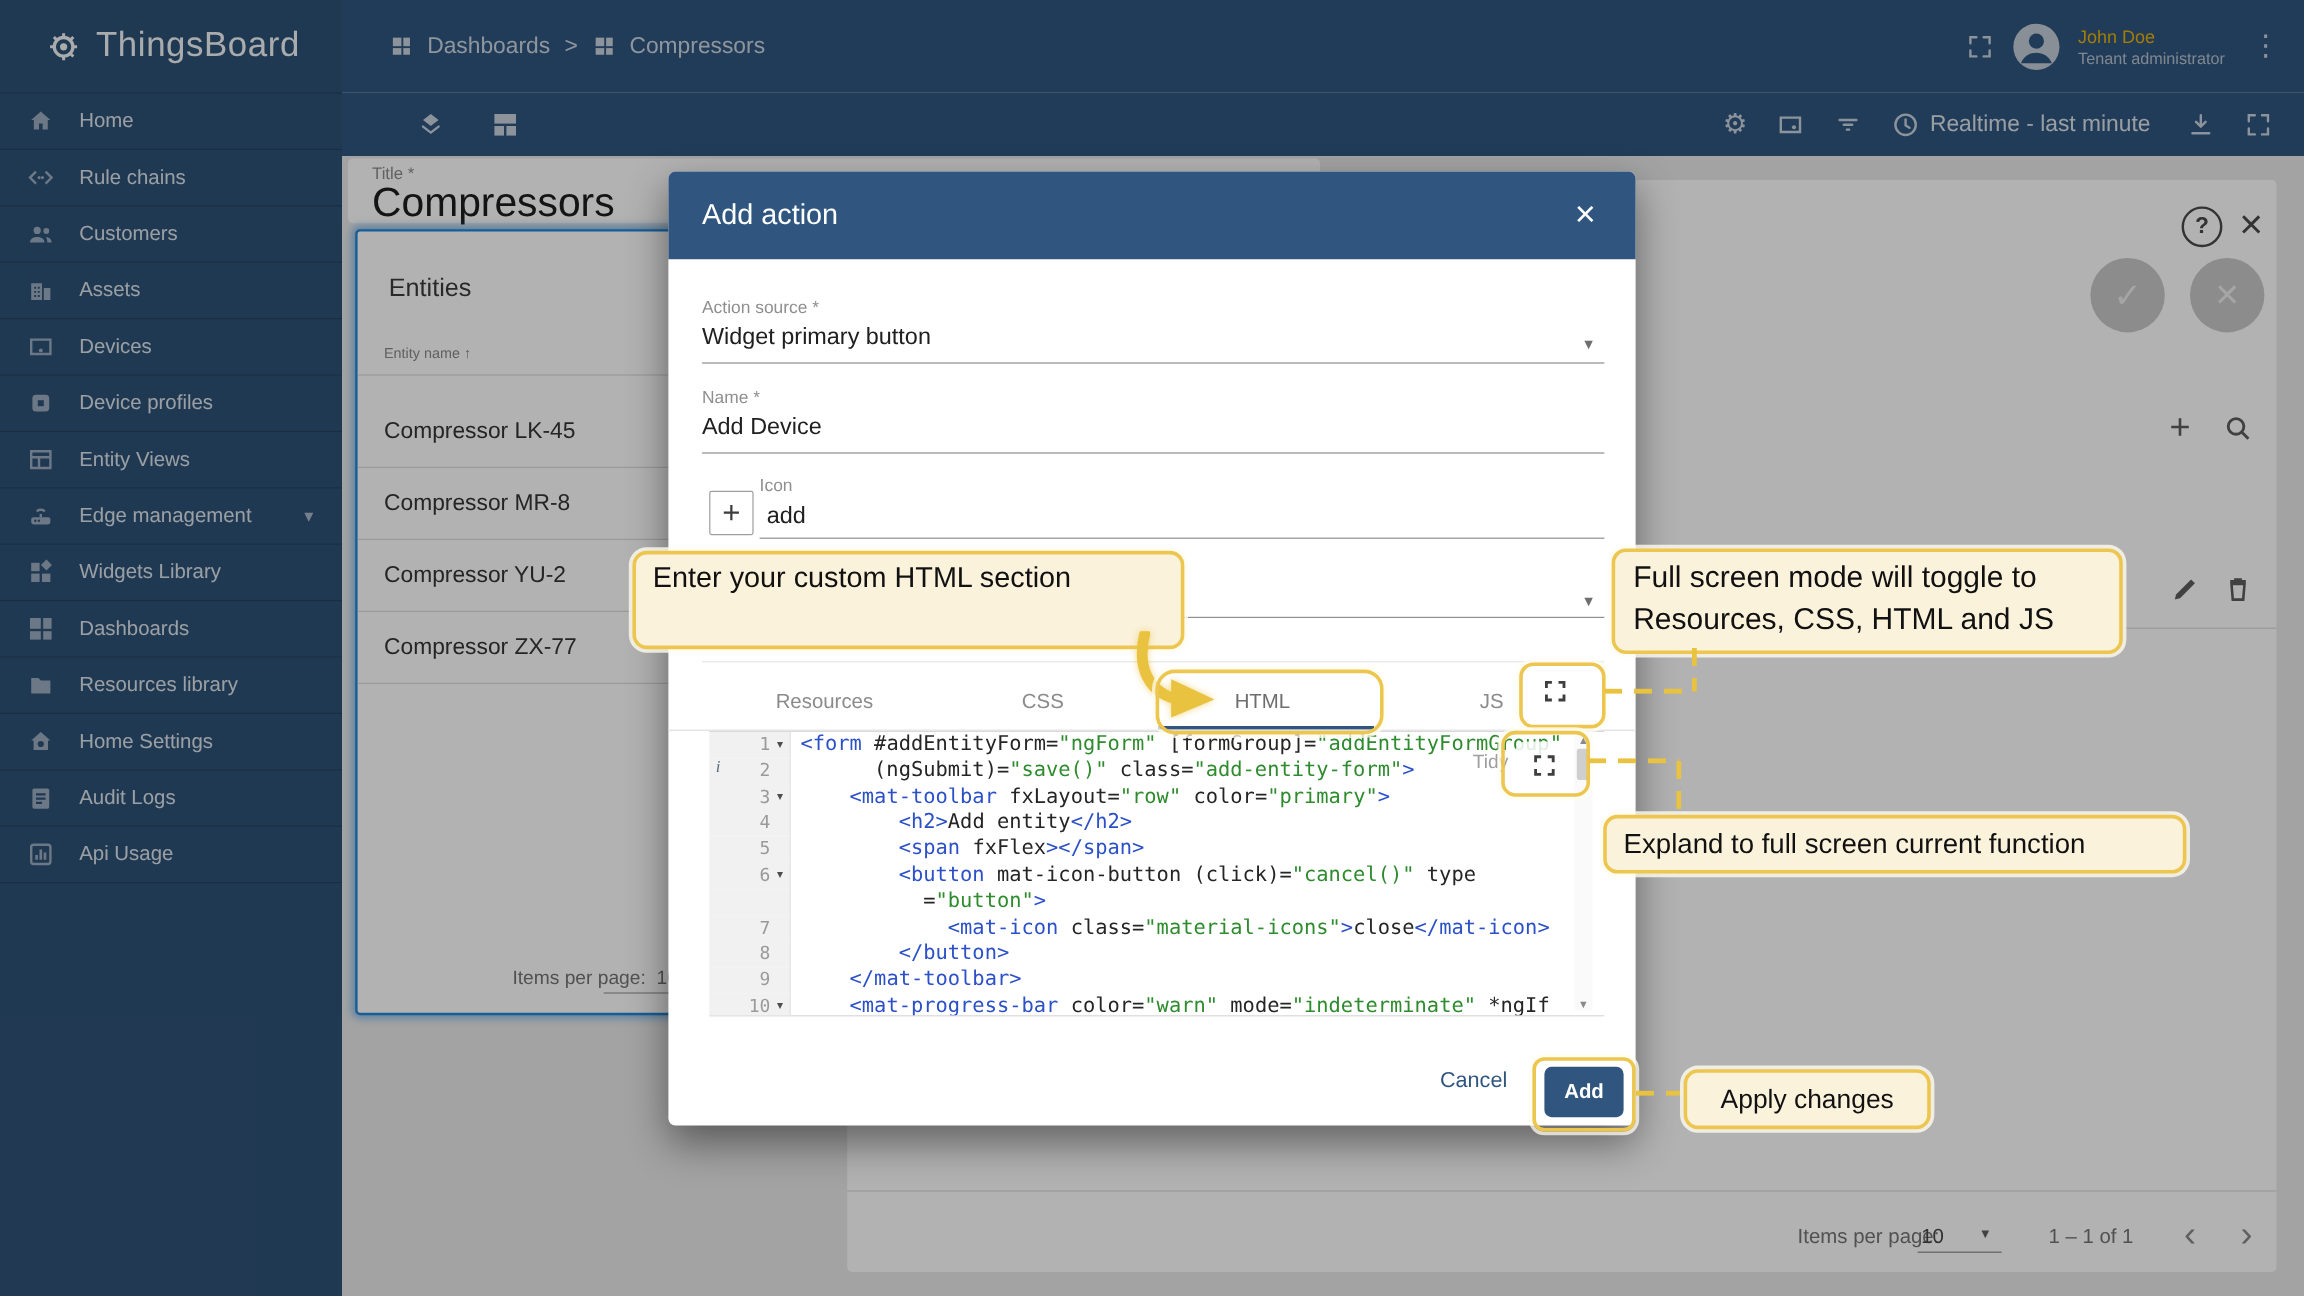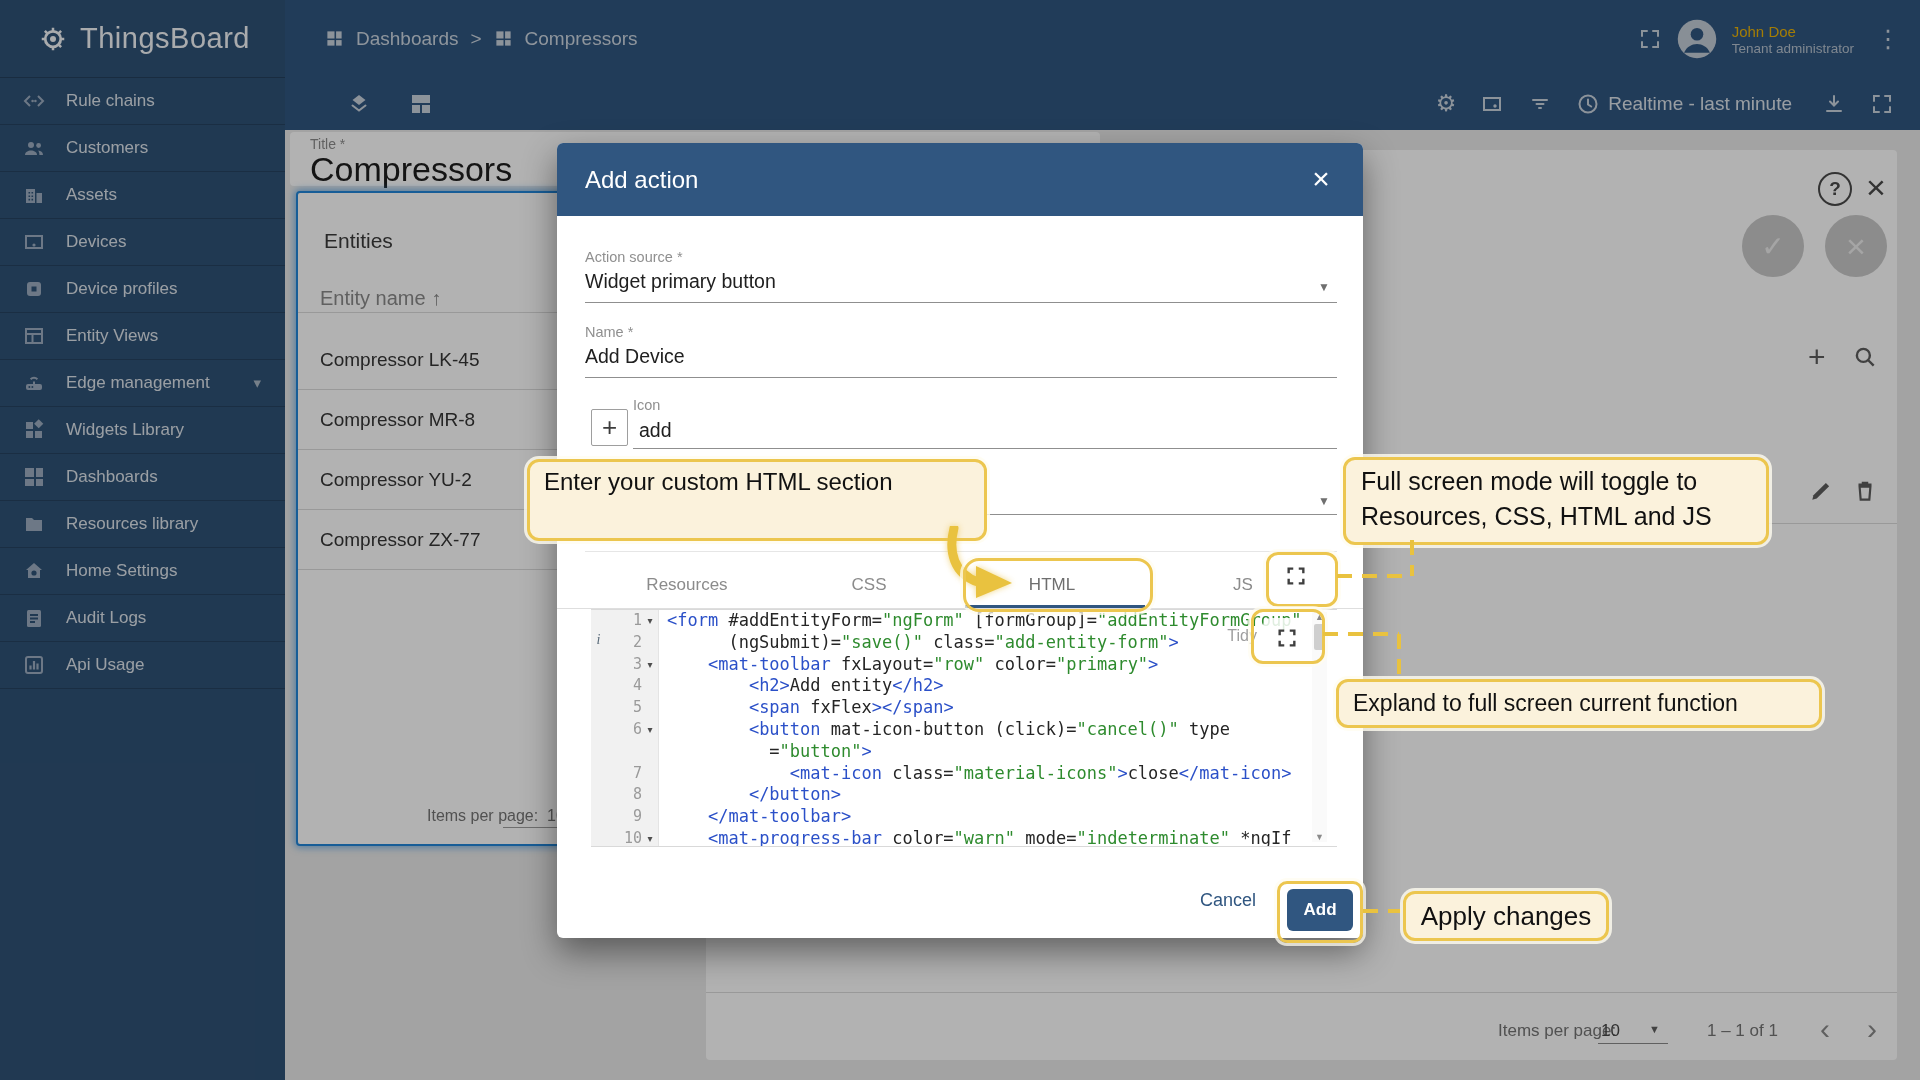--- a/index.html
+++ b/index.html
@@ -25,21 +25,21 @@
   .user-block{display:flex;align-items:center;margin-left:auto;margin-right:14px;gap:14px;}
   .uname{font-size:15px;color:#eab308;line-height:19px;}
   .urole{font-size:13.5px;color:#b6c2ce;}
   .rt-label{color:#dbe2e9;font-size:19px;margin:0 6px 0 8px;}
   
   .card{background:#fff;border-radius:4px;}
   .title-label{font-size:14px;color:#8c8c8c;}
   .page-title{font-size:34px;font-weight:500;color:#1d1d1d;}
   .sel-card{border:2px solid #2186d8;box-shadow:0 0 7px 2px rgba(41,141,225,.55);}
   .w-title{font-size:21px;color:#3c3c3c;}
-  .col-head{font-size:20px;color:#8a8a8a;}
+  .col-head{font-size:12px;color:#8a8a8a;}
   .trow{font-size:19px;color:#353535;}
   .divider{background:#dcdcdc;height:1px;}
   .dim-ic{color:#4a4a4a;}
   .fab{width:62px;height:62px;border-radius:50%;background:#c9c9c9;display:flex;align-items:center;justify-content:center;color:#ededed;font-size:28px;}
   .pg-text{font-size:17px;color:#757575;}
   
   .backdrop{left:0;top:0;width:1920px;height:1080px;background:rgba(0,0,0,.30);z-index:50;}
   .modal{left:557px;top:143px;width:806px;height:795px;background:#fff;border-radius:6px;z-index:100;
          box-shadow:0 14px 34px rgba(0,0,0,.45);}
   .modal-head{position:absolute;left:0;top:0;width:100%;height:73px;background:#305680;border-radius:6px 6px 0 0;
@@ -94,20 +94,26 @@
     <div class="logo-row">
       <svg class="sicon" width="30" height="30" viewBox="0 0 24 24">
         <circle cx="12" cy="12" r="6.2" fill="none" stroke="#f2f5f8" stroke-width="2.2"></circle>
         <circle cx="12" cy="12" r="2.4" fill="#f2f5f8"></circle>
         <path d="M12 3v3M12 18v3M3 12h3M18 12h3M5.5 5.5l2.2 2.2M16.3 16.3l2.2 2.2M18.5 5.5l-2.2 2.2" stroke="#f2f5f8" stroke-width="2"></path>
       </svg>
       <span class="logo-text">ThingsBoard</span>
     </div>
     <div class="side-item">
       <svg class="sicon" viewBox="0 0 24 24">
+          <path class="sifill" d="M12 4l8 7h-2.2v8h-4.3v-5h-3v5H6.2v-8H4z"></path>
+        </svg>
+      <span class="side-label">Home</span>
+    </div>
+    <div class="side-item">
+      <svg class="sicon" viewBox="0 0 24 24">
           <path class="sistroke" d="M8 7l-5 5 5 5M16 7l5 5-5 5"></path>
           <circle class="sifill" cx="10.6" cy="12" r="1.3"></circle>
           <circle class="sifill" cx="13.4" cy="12" r="1.3"></circle>
         </svg>
       <span class="side-label">Rule chains</span>
     </div>
     <div class="side-item">
       <svg class="sicon" viewBox="0 0 24 24">
           <circle class="sifill" cx="9" cy="9" r="3"></circle>
           <path class="sifill" d="M3 19c0-3 3-4.5 6-4.5s6 1.5 6 4.5z"></path>
@@ -498,17 +504,17 @@
   <div class="ring" style="left:1251px;top:609px;width:68px;height:49px;"></div>
   <div class="dash-h" style="left:1323px;top:632px;width:76px;"></div>
   <div class="dash-v" style="left:1397px;top:634px;height:46px;"></div>
 
   <div class="callout" style="left:1336px;top:679px;width:452px;height:37px;padding:3px 14px;font-size:23px;line-height:37px;white-space:nowrap;">
     <div>Expland to full screen current function</div>
   </div>
 
   <div class="ring" style="left:1277px;top:881px;width:80px;height:56px;border-radius:10px;"></div>
   <div class="dash-h" style="left:1363px;top:909px;width:38px;"></div>
-  <div class="callout" style="left:1403px;top:891px;width:172px;height:38px;padding:3px 14px;font-size:26px;line-height:38px;text-align:center;white-space:nowrap;">
+  <div class="callout" style="left:1403px;top:891px;width:172px;height:38px;padding:3px 14px;font-size:22px;line-height:38px;text-align:center;white-space:nowrap;">
     <div>Apply changes</div>
   </div>
 
 </div>
 
 </body></html>

